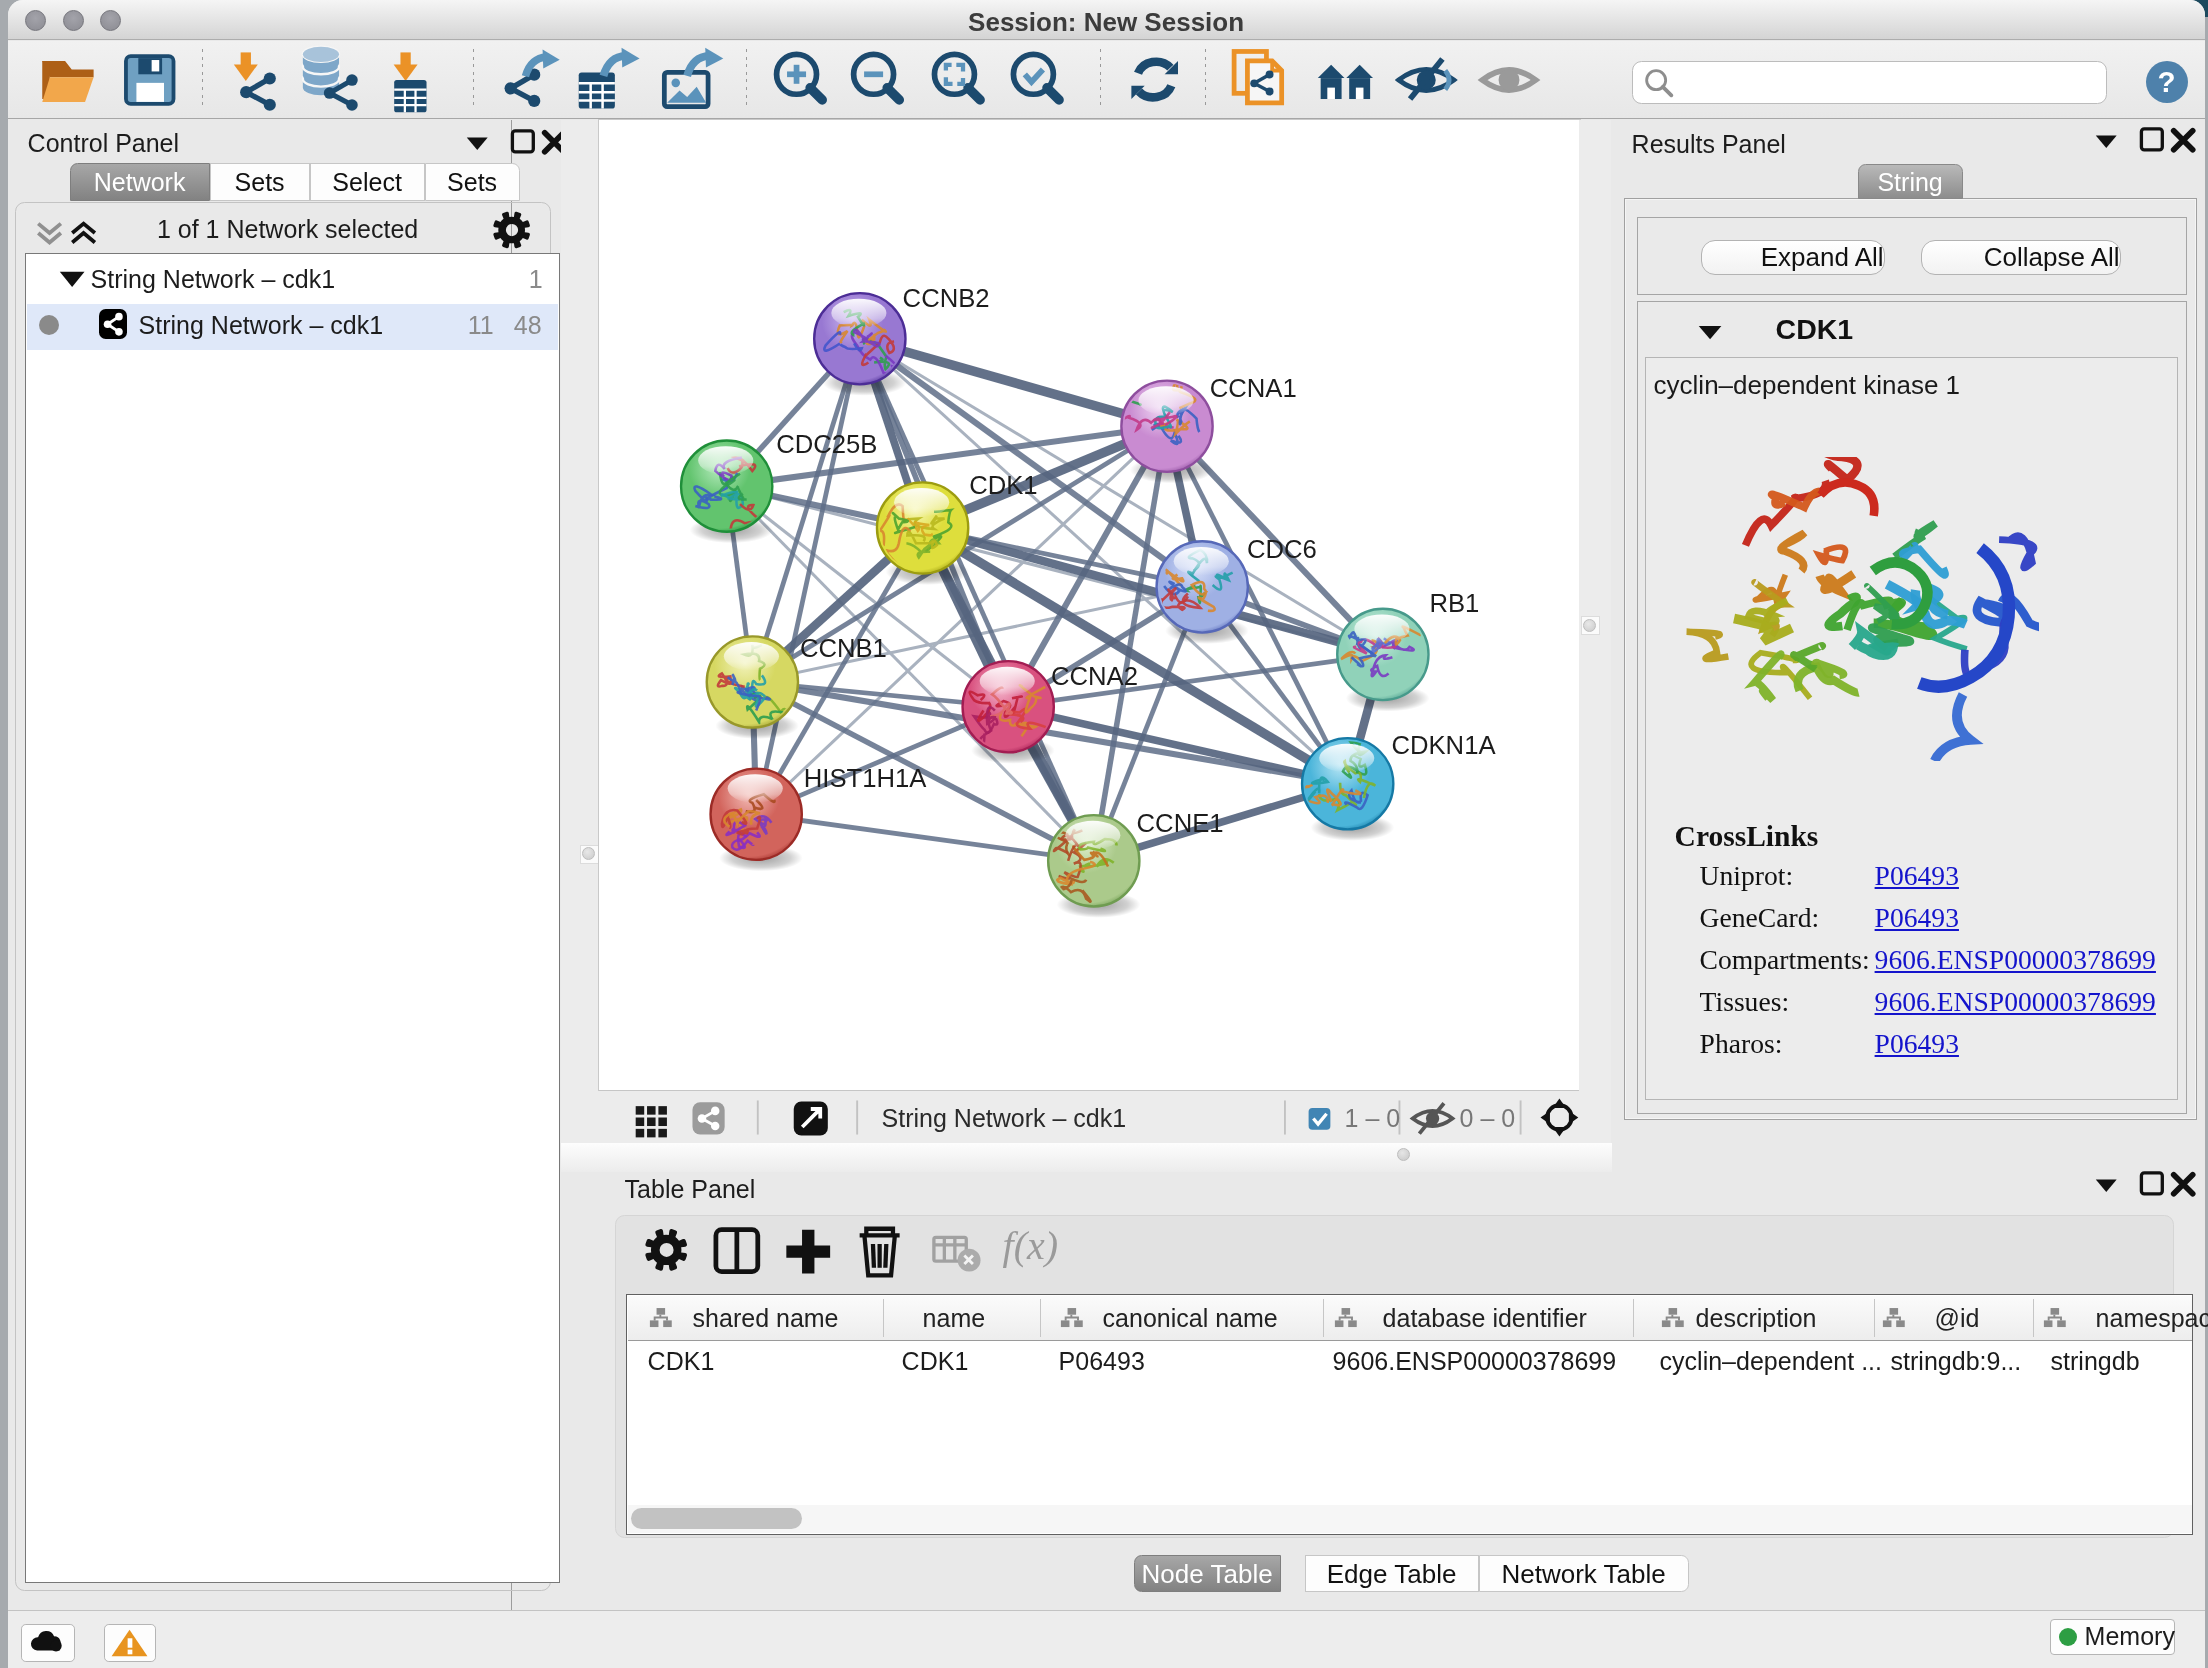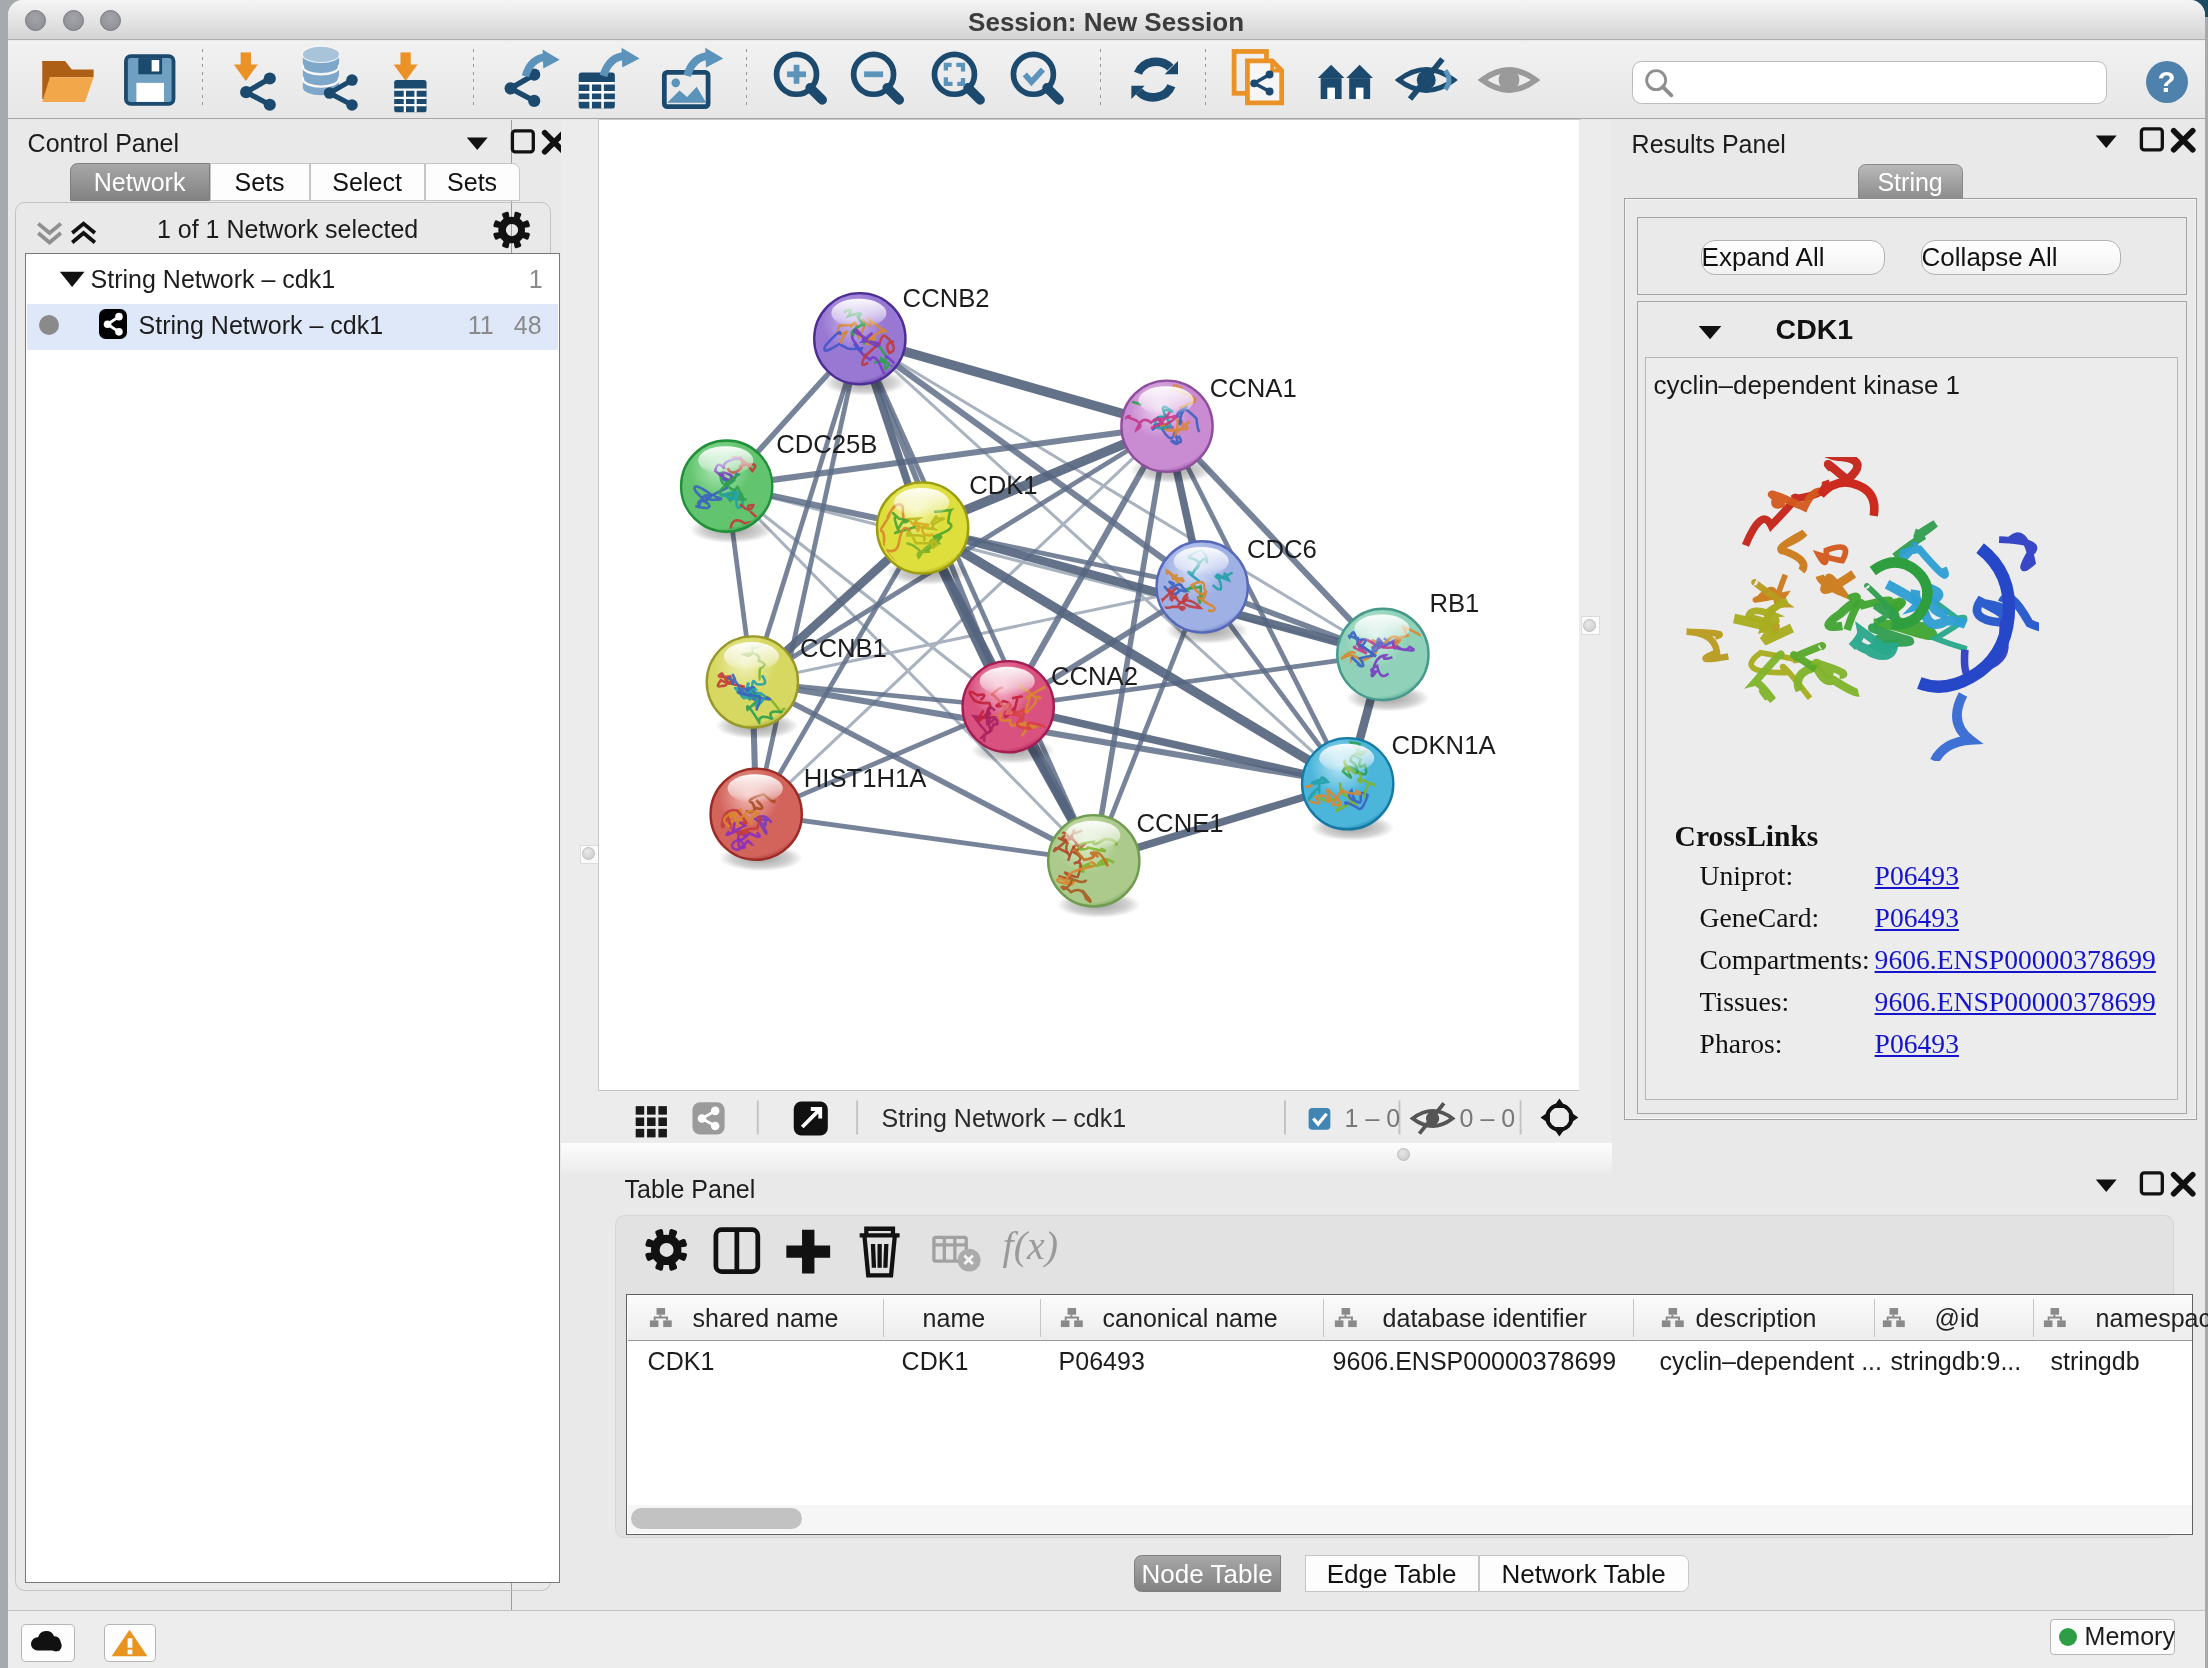--- a/index.html
+++ b/index.html
@@ -14,21 +14,21 @@
    border-radius:15px 15px 0 0; }
 .light { position:absolute; top:9.5px; width:21px; height:21px; border-radius:50%;
    background:radial-gradient(circle at 50% 38%,#a3a3aa,#8b8b92); border:1px solid #74747b; }
 .toolbar { position:absolute; left:0; top:41px; width:100%; height:78px;
    background:linear-gradient(#f1f1f1,#e7e7e7); border-bottom:1px solid #a6a6a6; }
 .panelhdr { font-size:25px; color:#1c1c1c; }
 .tab { position:absolute; height:38px; background:#fdfdfd; border:1px solid #c6c6c6;
    font-size:25px; color:#111; text-align:center; line-height:36px; }
 .tabsel { background:linear-gradient(#a7a7a7,#828282); color:#fff; border-color:#7e7e7e; }
 .btn { position:absolute; background:linear-gradient(#ffffff,#f2f2f2); border:1px solid #b3b3b3;
-   border-radius:14px; font-size:26px; color:#111; text-align:left; }
+   border-radius:14px; font-size:26px; color:#111; text-align:right; }
 a.lk { color:#1414cc; text-decoration:underline; }
 </style></head><body>
 <div class="abs" style="left:2191px;top:0;width:17px;height:17px;background:#1d4a5e"></div>
 <div class="win">
  <div class="titlebar">
   <div class="light" style="left:17px"></div>
   <div class="light" style="left:55px"></div>
   <div class="light" style="left:92px"></div>
   <div class="abs" style="left:0;top:6.7px;width:100%;text-align:center;font-size:26px;color:#3c3c3c;font-weight:600">Session: New Session</div>
  </div>

